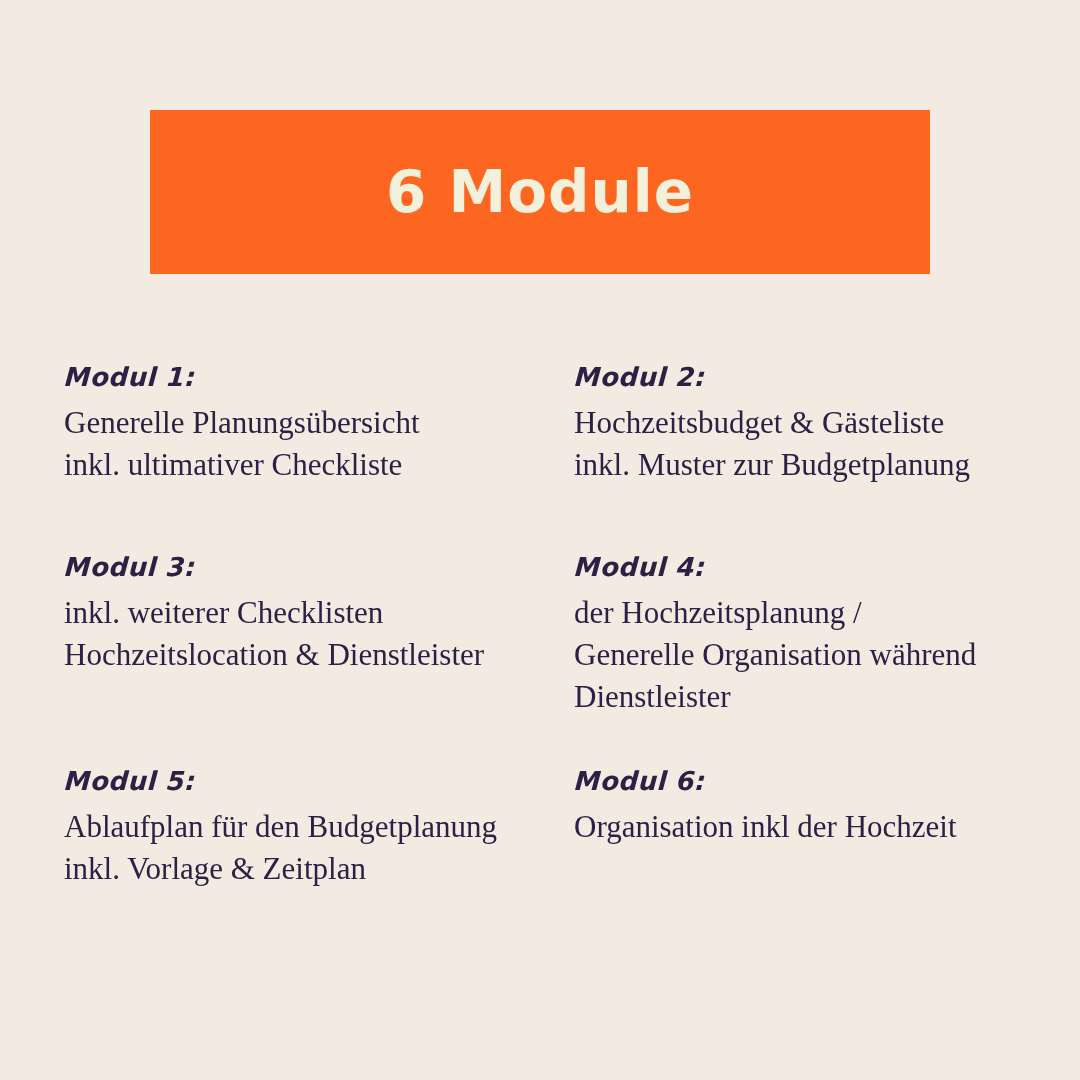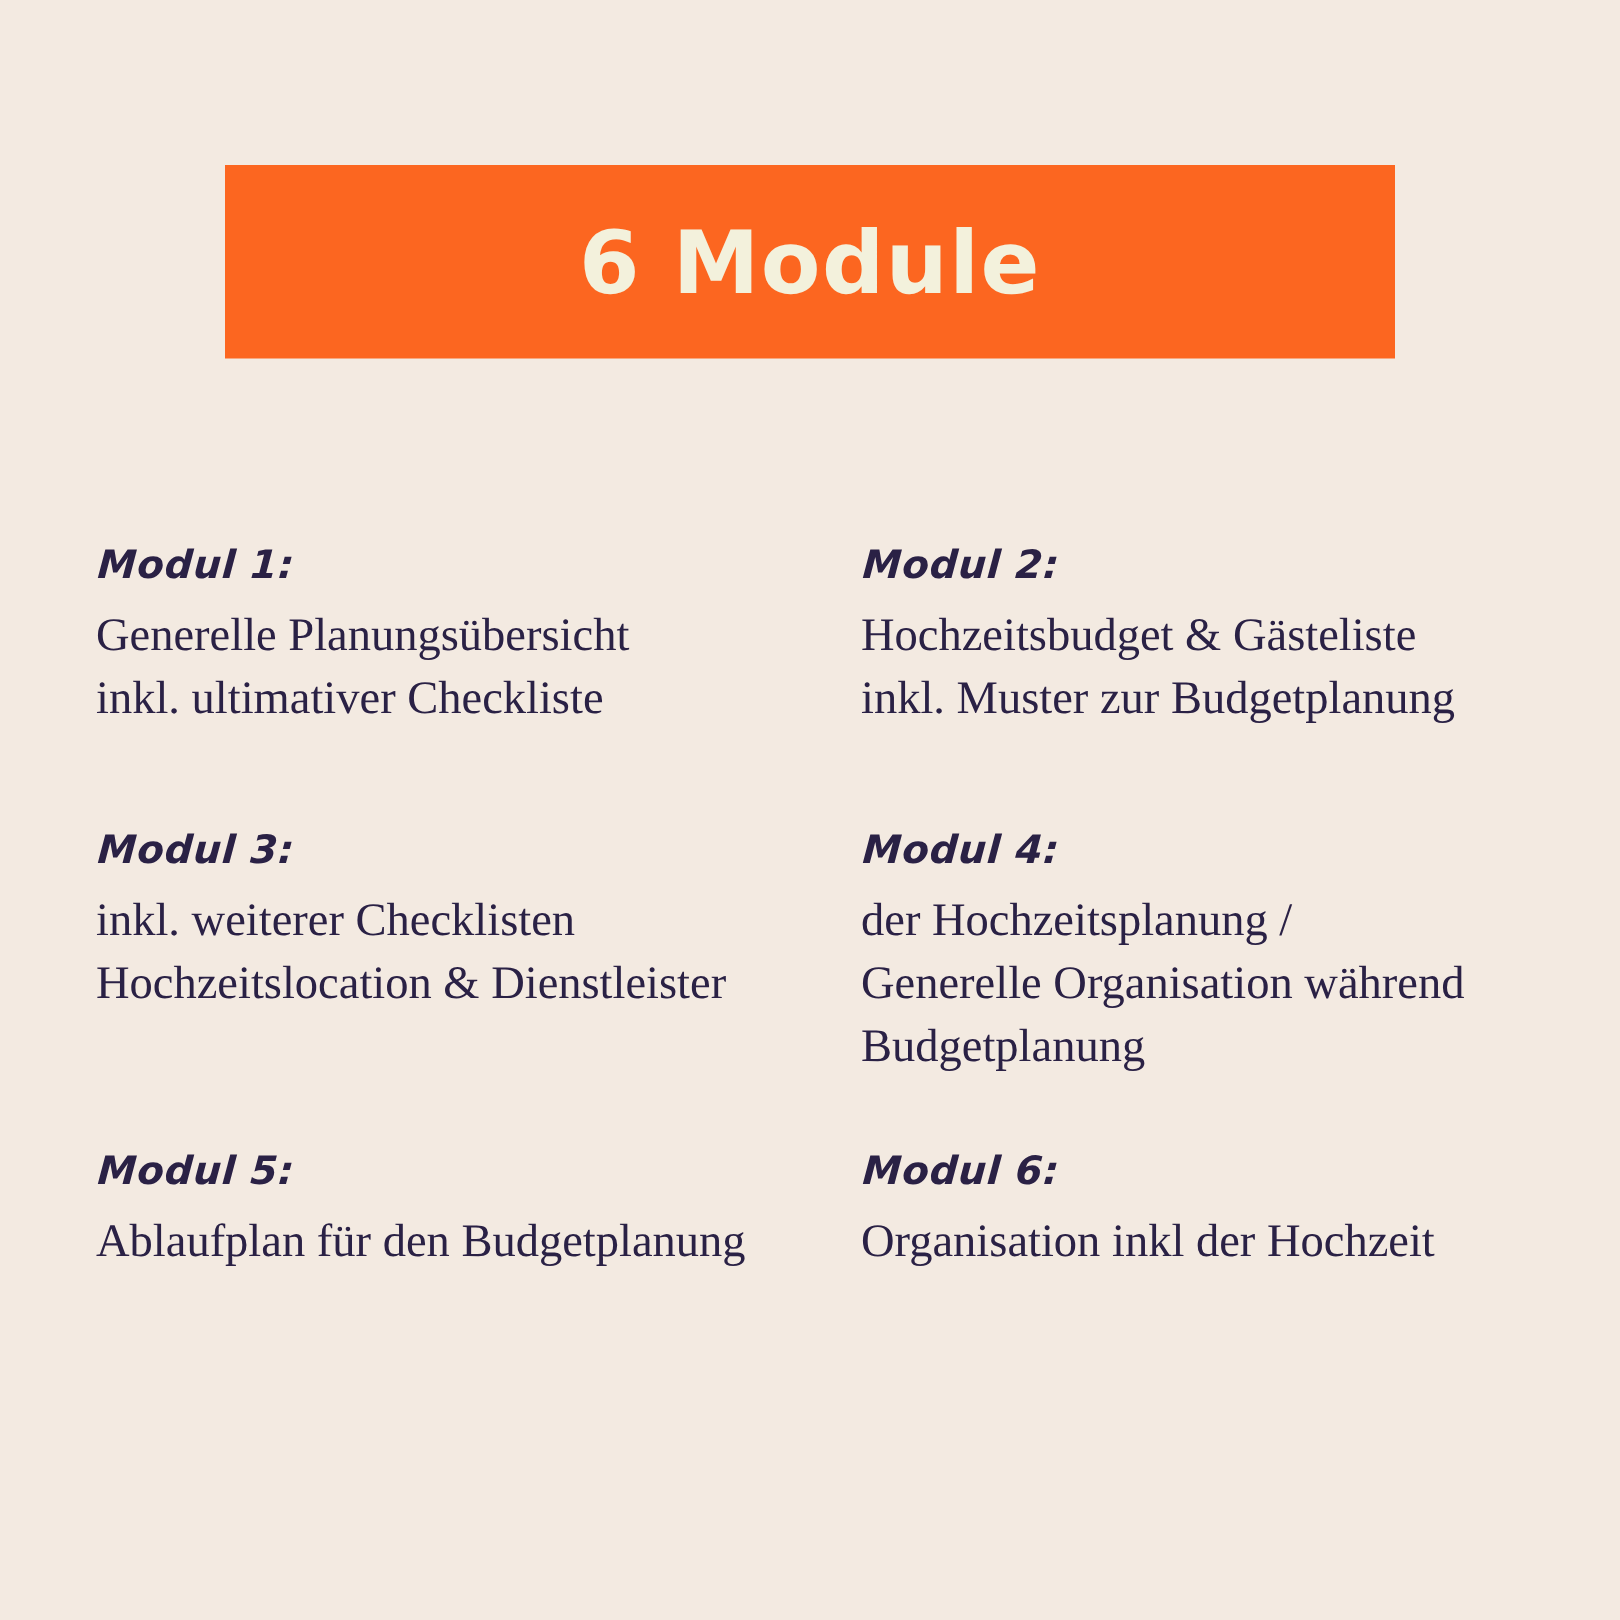--- a/index.html
+++ b/index.html
@@ -18,21 +18,21 @@
   }
   .canvas{
     position:absolute;
     left:0;top:0;
     width:1080px;height:1080px;
     background:var(--background-color);
   }
   .banner{
     position:absolute;
     left:150px;top:110px;
-    width:780px;height:129px;
+    width:780px;height:164px;
     background:var(--accent-color);
     display:flex;
     align-items:center;
     justify-content:center;
   }
   .banner-title{
     font-family:"DejaVu Sans", sans-serif;
     font-weight:bold;
     font-size:58px;
     letter-spacing:1px;
@@ -92,26 +92,27 @@
   <section class="module m3">
     <div class="module-label">Modul 3:</div>
     <div class="module-line">inkl. weiterer Checklisten</div>
     <div class="module-line">Hochzeitslocation &amp; Dienstleister</div>
   </section>
 
   <section class="module m4">
     <div class="module-label">Modul 4:</div>
     <div class="module-line">der Hochzeitsplanung /</div>
     <div class="module-line">Generelle Organisation während</div>
-    <div class="module-line">Budgetplanung</div>
+    <div class="module-line">Dienstleister</div>
   </section>
 
   <section class="module m5">
     <div class="module-label">Modul 5:</div>
     <div class="module-line">Ablaufplan für den Budgetplanung</div>
+    <div class="module-line">inkl. Vorlage &amp; Zeitplan</div>
   </section>
 
   <section class="module m6">
     <div class="module-label">Modul 6:</div>
     <div class="module-line">Organisation inkl der Hochzeit</div>
   </section>
 
 </div>
 
 </body></html>

